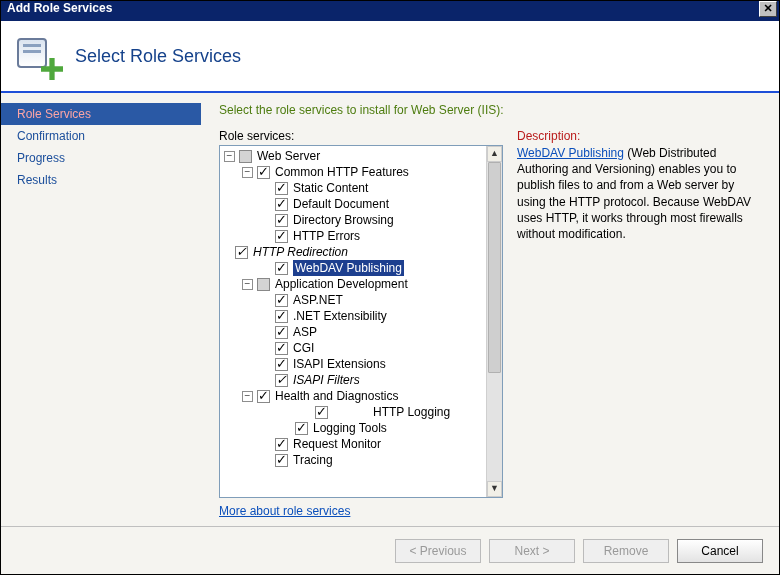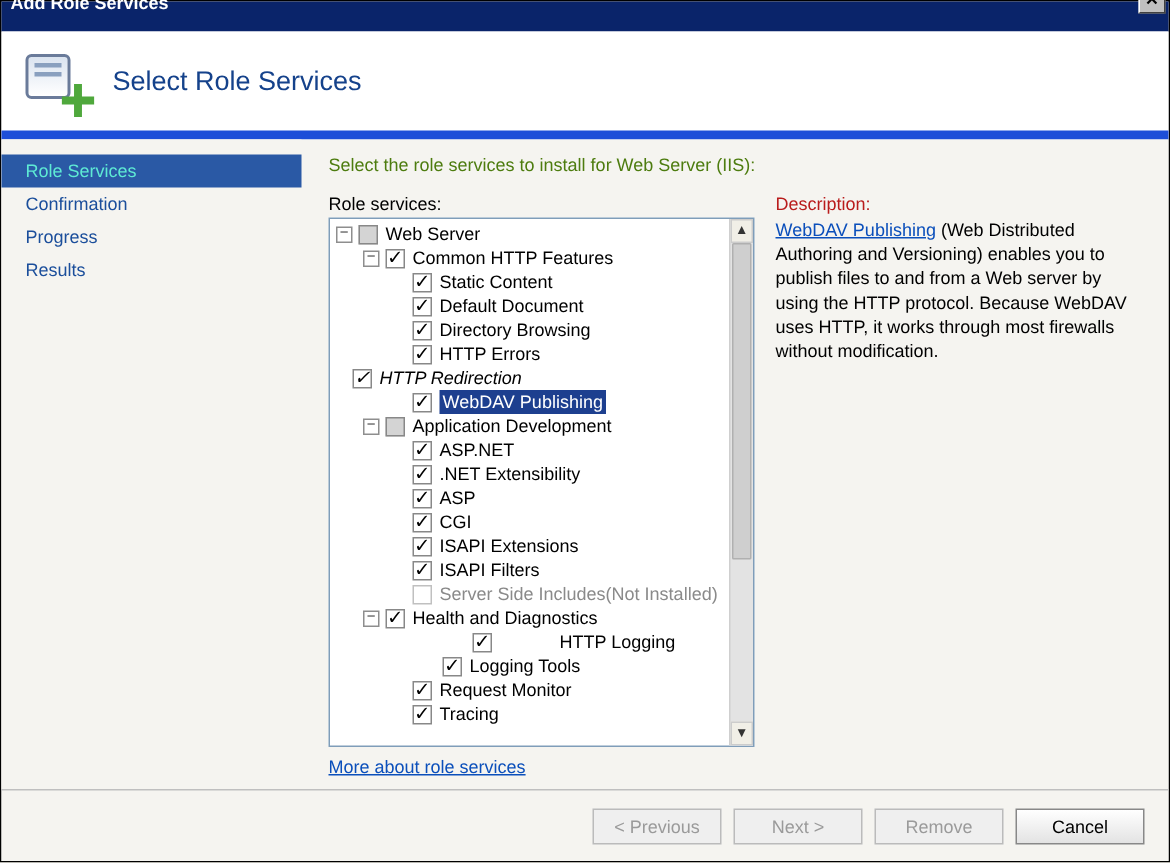--- a/index.html
+++ b/index.html
@@ -15,42 +15,42 @@
     border: 1px solid #000;
     background: #fff;
     display: flex;
     flex-direction: column;
   }
   .titlebar {
     height: 20px;
     background: linear-gradient(#0a246a, #0a246a);
     color: #fff;
     display: flex;
-    align-items: flex-end;
-    padding: 0 2px 12px 6px;
+    align-items: flex-start;
+    padding: 0 2px 1px 6px;
     font-size: 12px;
     font-weight: bold;
   }
   .titlebar .title { flex: 1; }
   .titlebar .closebtn {
     width: 18px; height: 16px;
     background: #c0c0c0;
     border: 1px solid #fff;
     border-right-color:#404040;
     border-bottom-color:#404040;
     text-align: center;
     line-height: 12px;
     font-size: 11px;
     color: #000;
     cursor: default;
   }
   .header {
     height: 72px;
     background: #fff;
-    border-bottom: 6px solid #1d4ed8;
+    border-bottom: 2px solid #1d4ed8;
     display: flex;
     align-items: center;
     padding-left: 16px;
     gap: 14px;
   }
   .header .heading {
     font-size: 18px;
     color: #15428b;
   }
   .body {
@@ -64,21 +64,21 @@
     background: #f5f4f0;
     padding-top: 10px;
   }
   .side-item {
     padding: 4px 10px 4px 16px;
     color: #1b4e9b;
     cursor: default;
   }
   .side-item.sel {
     background: #2a59a5;
-    color: #5eead4;
+    color: #fca5a5;
   }
   .main {
     flex: 1;
     padding: 10px 18px 8px 18px;
     display: flex;
     flex-direction: column;
   }
   .instruct { color:#4d7c0f; margin-bottom: 12px; }
   .cols {
     display: flex;
@@ -315,30 +315,24 @@
                 <div class="node" style="padding-left: 40px;">
                   <div class="tw empty"></div>
                   <div class="cb checked"></div>
                   <span class="lbl">CGI</span>
                 </div>
                 <div class="node" style="padding-left: 40px;">
                   <div class="tw empty"></div>
                   <div class="cb checked"></div>
                   <span class="lbl">ISAPI Extensions</span>
                 </div>
-                <div class="node" style="padding-left: 40px;">
+                <div class="node" style="padding-left: 40px; font-style: italic;">
                   <div class="tw empty"></div>
                   <div class="cb checked"></div>
                   <span class="lbl">ISAPI Filters</span>
-                </div>
-                <div class="node" style="padding-left: 40px;">
-                  <div class="tw empty"></div>
-                  <div class="cb disabled"></div>
-                  <span class="lbl dim">Server Side Includes</span>
-                  <span class="lbl dim">  (Not Installed)</span>
                 </div>
                 <div class="node" style="padding-left: 22px;">
                   <div class="tw">−</div>
                   <div class="cb checked"></div>
                   <span class="lbl">Health and Diagnostics</span>
                 </div>
                 <div class="node" style="padding-left: 40px; gap: 40px;">
                   <div class="tw empty"></div>
                   <div class="cb checked"></div>
                   <span class="lbl">HTTP Logging</span>

